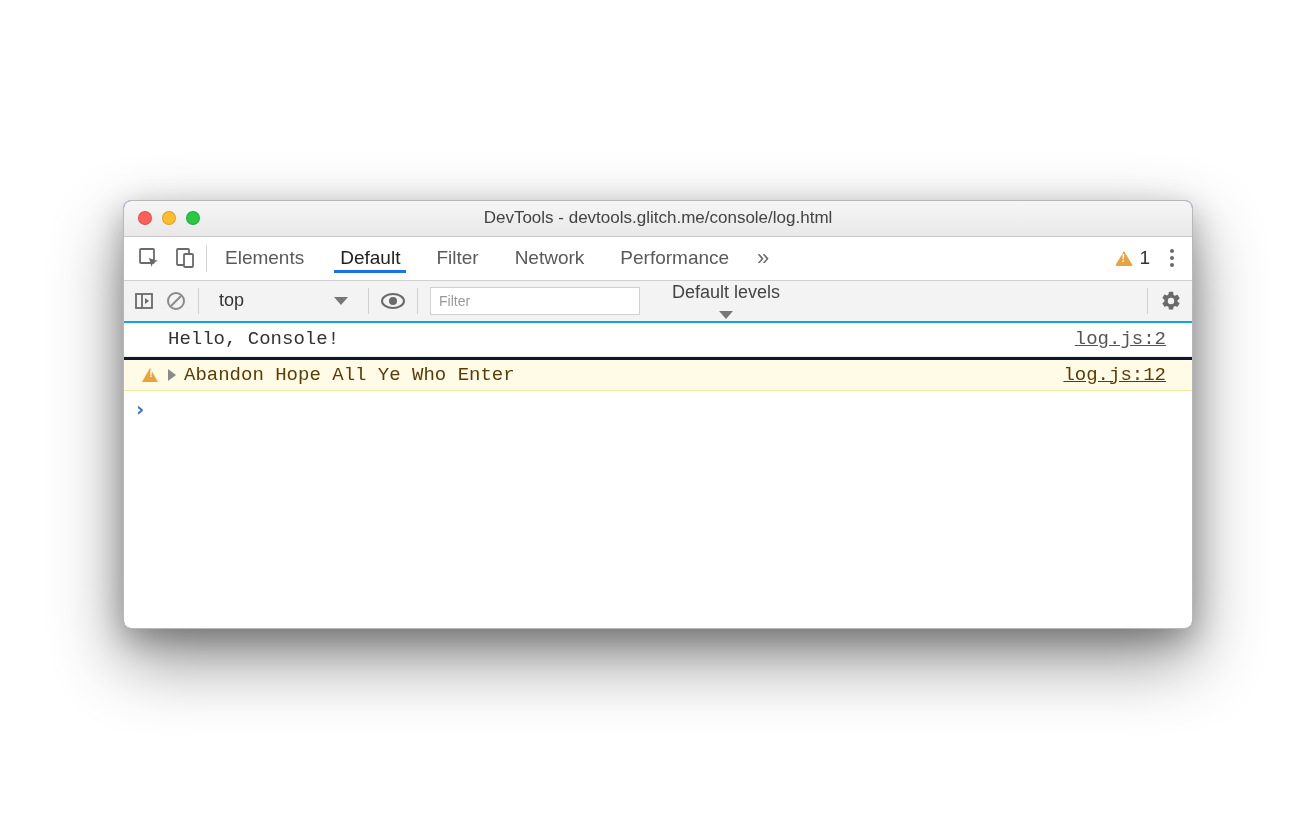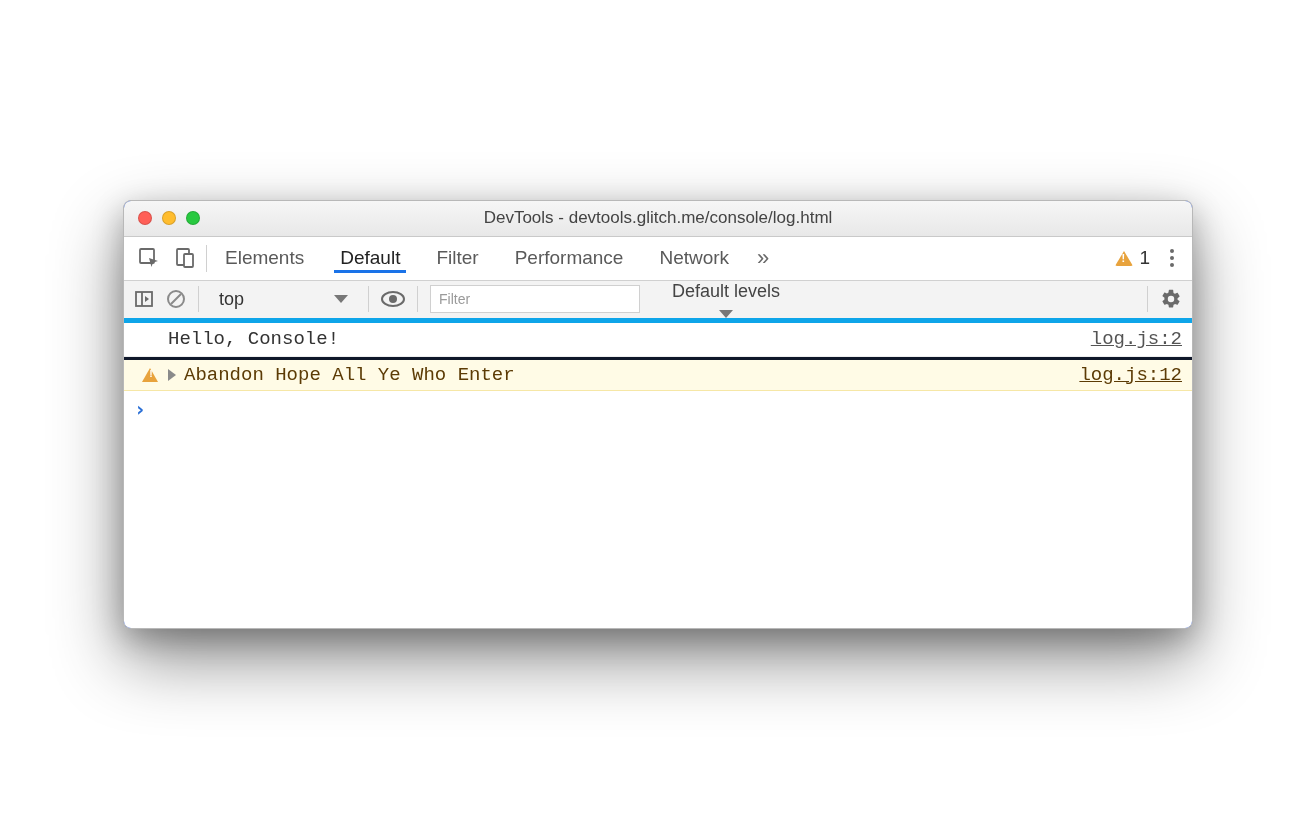--- a/index.html
+++ b/index.html
@@ -137,21 +137,21 @@
     .kebab {
       display:flex; flex-direction:column; gap:3px;
       padding: 0 4px;
     }
     .kebab span {
       width:4px;height:4px;border-radius:50%;background:#6a6a6a;
     }
     
     .toolbar {
       height: 42px;
-      border-bottom: 5px solid #0ea5e9;
+      border-bottom: 2px solid #0ea5e9;
       display: flex;
       align-items: center;
       background: #f3f3f3;
       gap: 12px;
       padding: 0 10px;
       font-size: 18px;
       color: #555;
     }
     .vdiv { width:1px; height:26px; background:#d0d0d0; }
     .context-select {
@@ -190,21 +190,21 @@
       background:#fff;
       font-family: Menlo, Consolas, "Courier New", monospace;
       font-size: 19px;
       overflow:auto;
     }
     .row {
       display:flex;
       align-items:center;
       border-bottom:1px solid #eee;
       min-height: 34px;
-      padding: 3px 10px 3px 8px;
+      padding: 3px 26px 3px 8px;
     }
     .row.log { color:#333; }
     .row.warn {
       background:#fffbe6;
       color:#5c3b05;
       border-top:3px solid #0f172a;
       border-bottom:1px solid #f6e7a6;
     }
     .gutter {
       width: 36px;
@@ -287,22 +287,22 @@
         <svg width="22" height="22" viewBox="0 0 22 22" fill="none" stroke="#6a6a6a" stroke-width="1.8">
           <rect x="3" y="2" width="12" height="16" rx="1"></rect>
           <rect x="10" y="7" width="9" height="13" rx="1" fill="#fff"></rect>
         </svg>
       </div>
     </div>
     <div class="tabs">
       <div class="tab">Elements</div>
       <div class="tab active">Default</div>
       <div class="tab">Filter</div>
+      <div class="tab">Network</div>
       <div class="tab">Performance</div>
-      <div class="tab">Network</div>
       <div class="more-tabs">
         <span>»</span>
       </div>
     </div>
     <div class="tb-right">
       <div class="warn-badge">
         <div class="warn-ic"></div>
         <span>1</span>
       </div>
       <div class="kebab">

